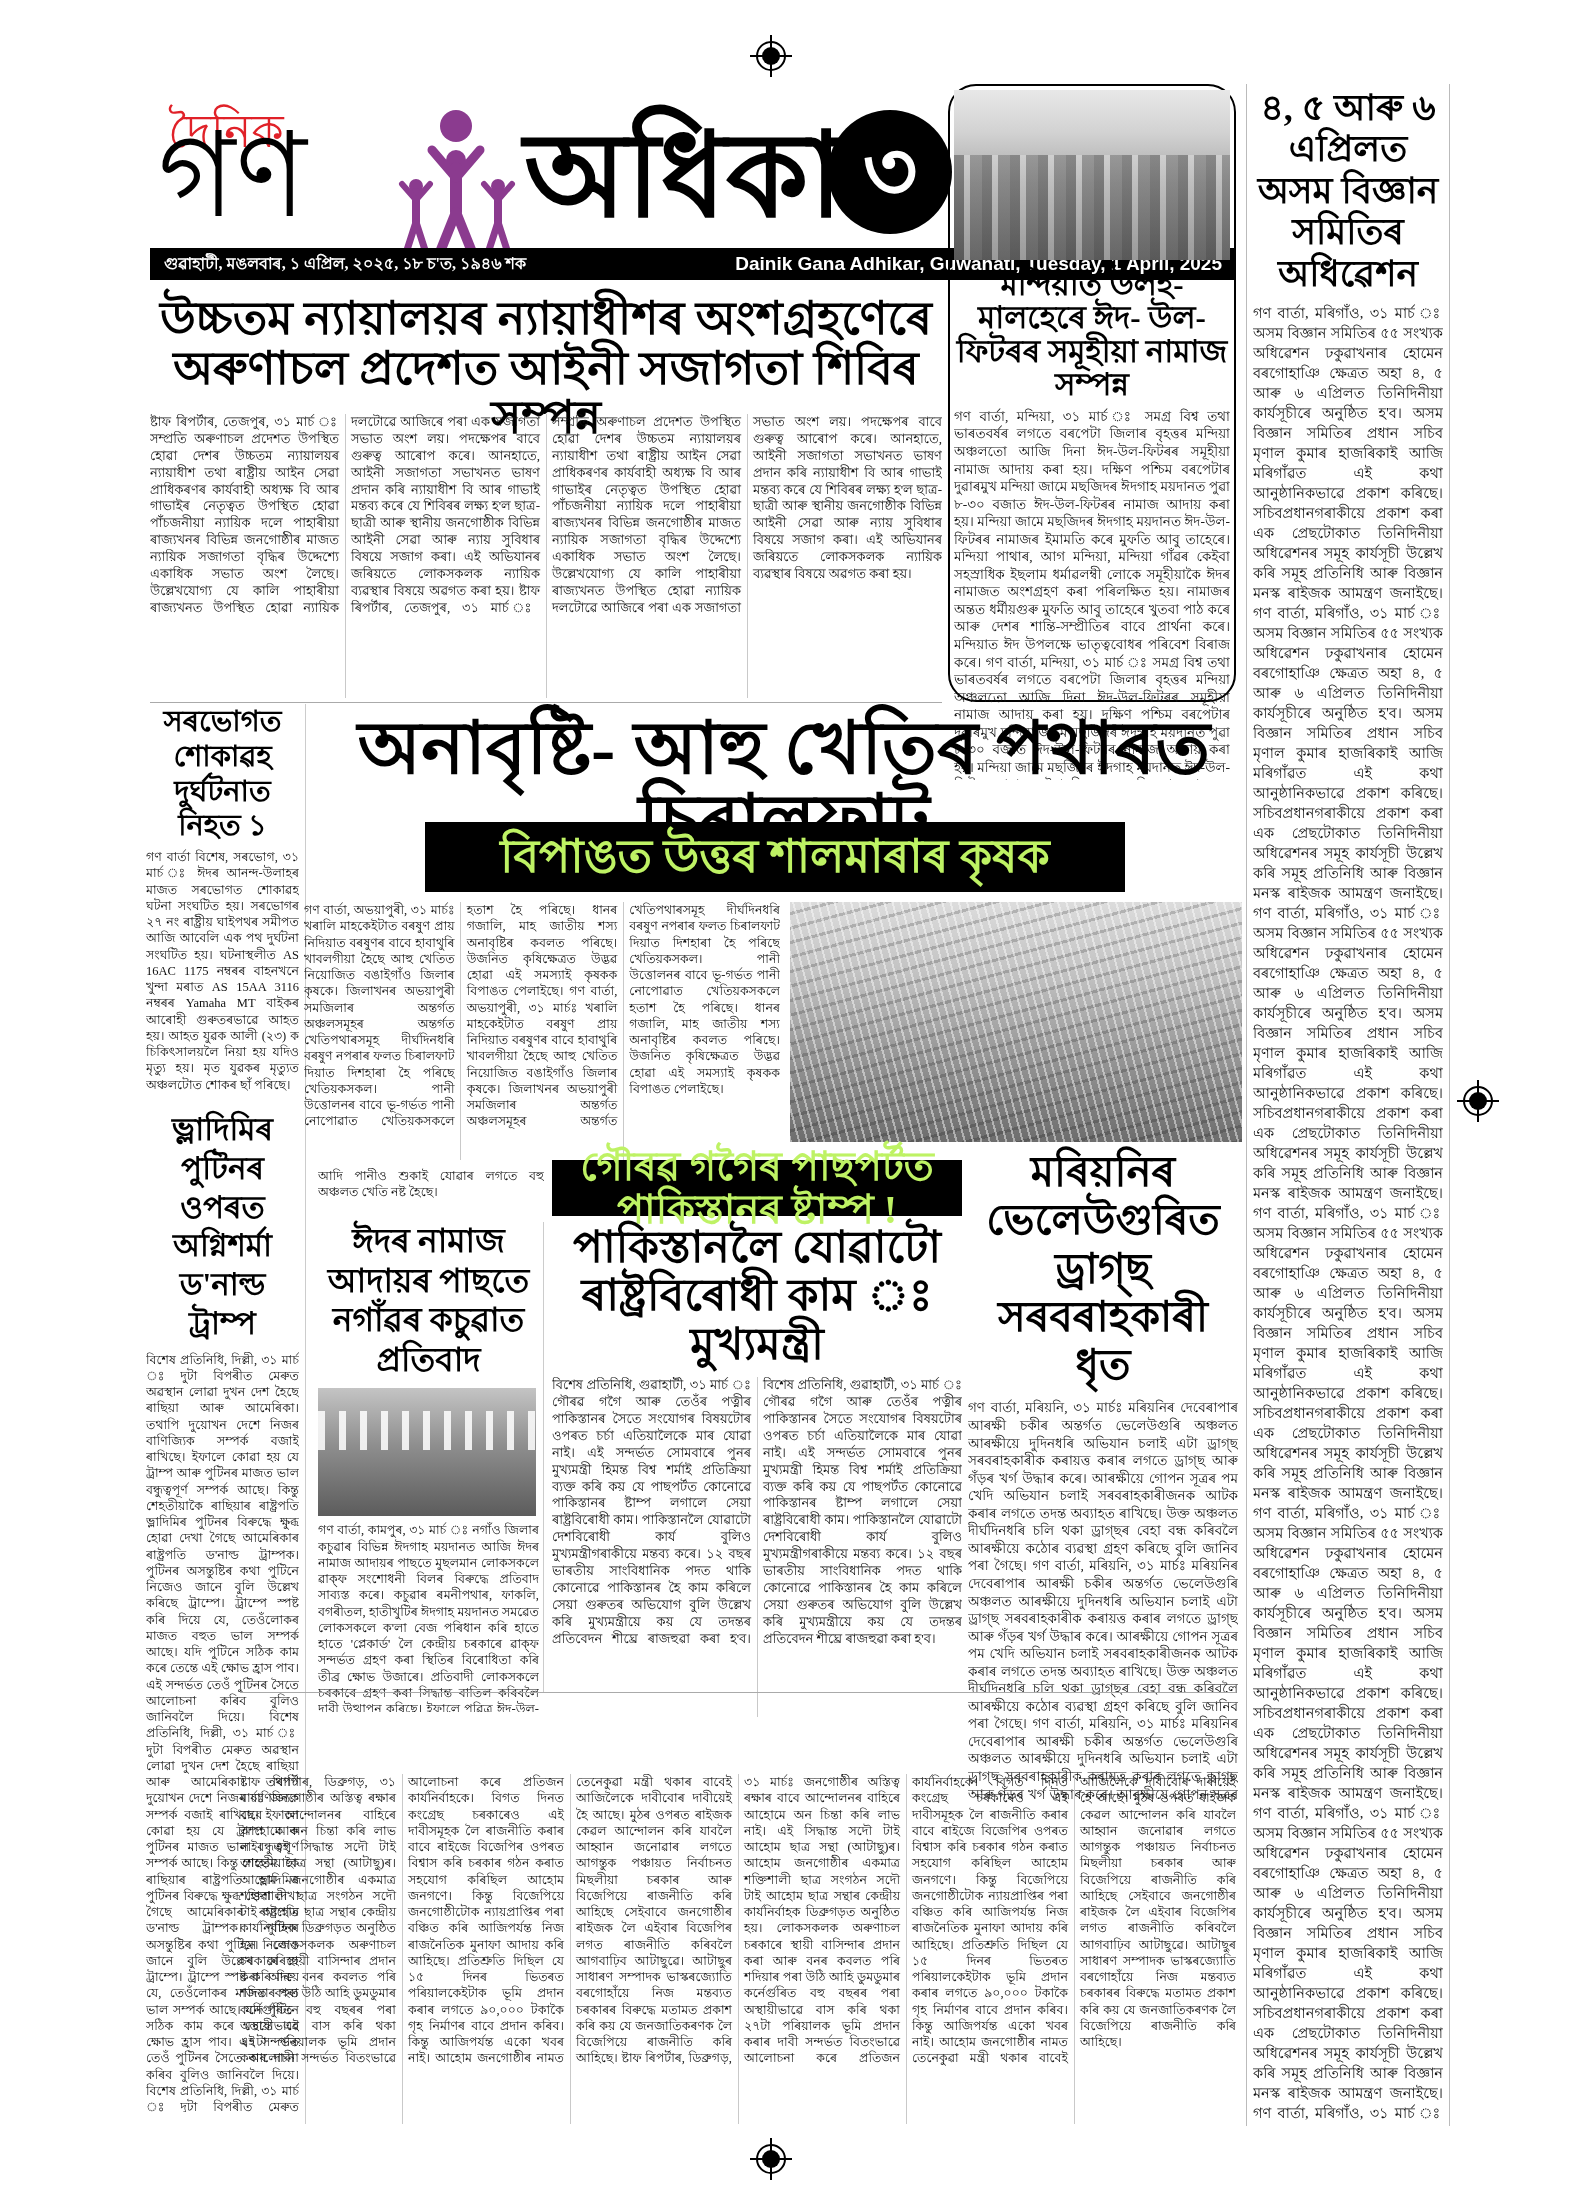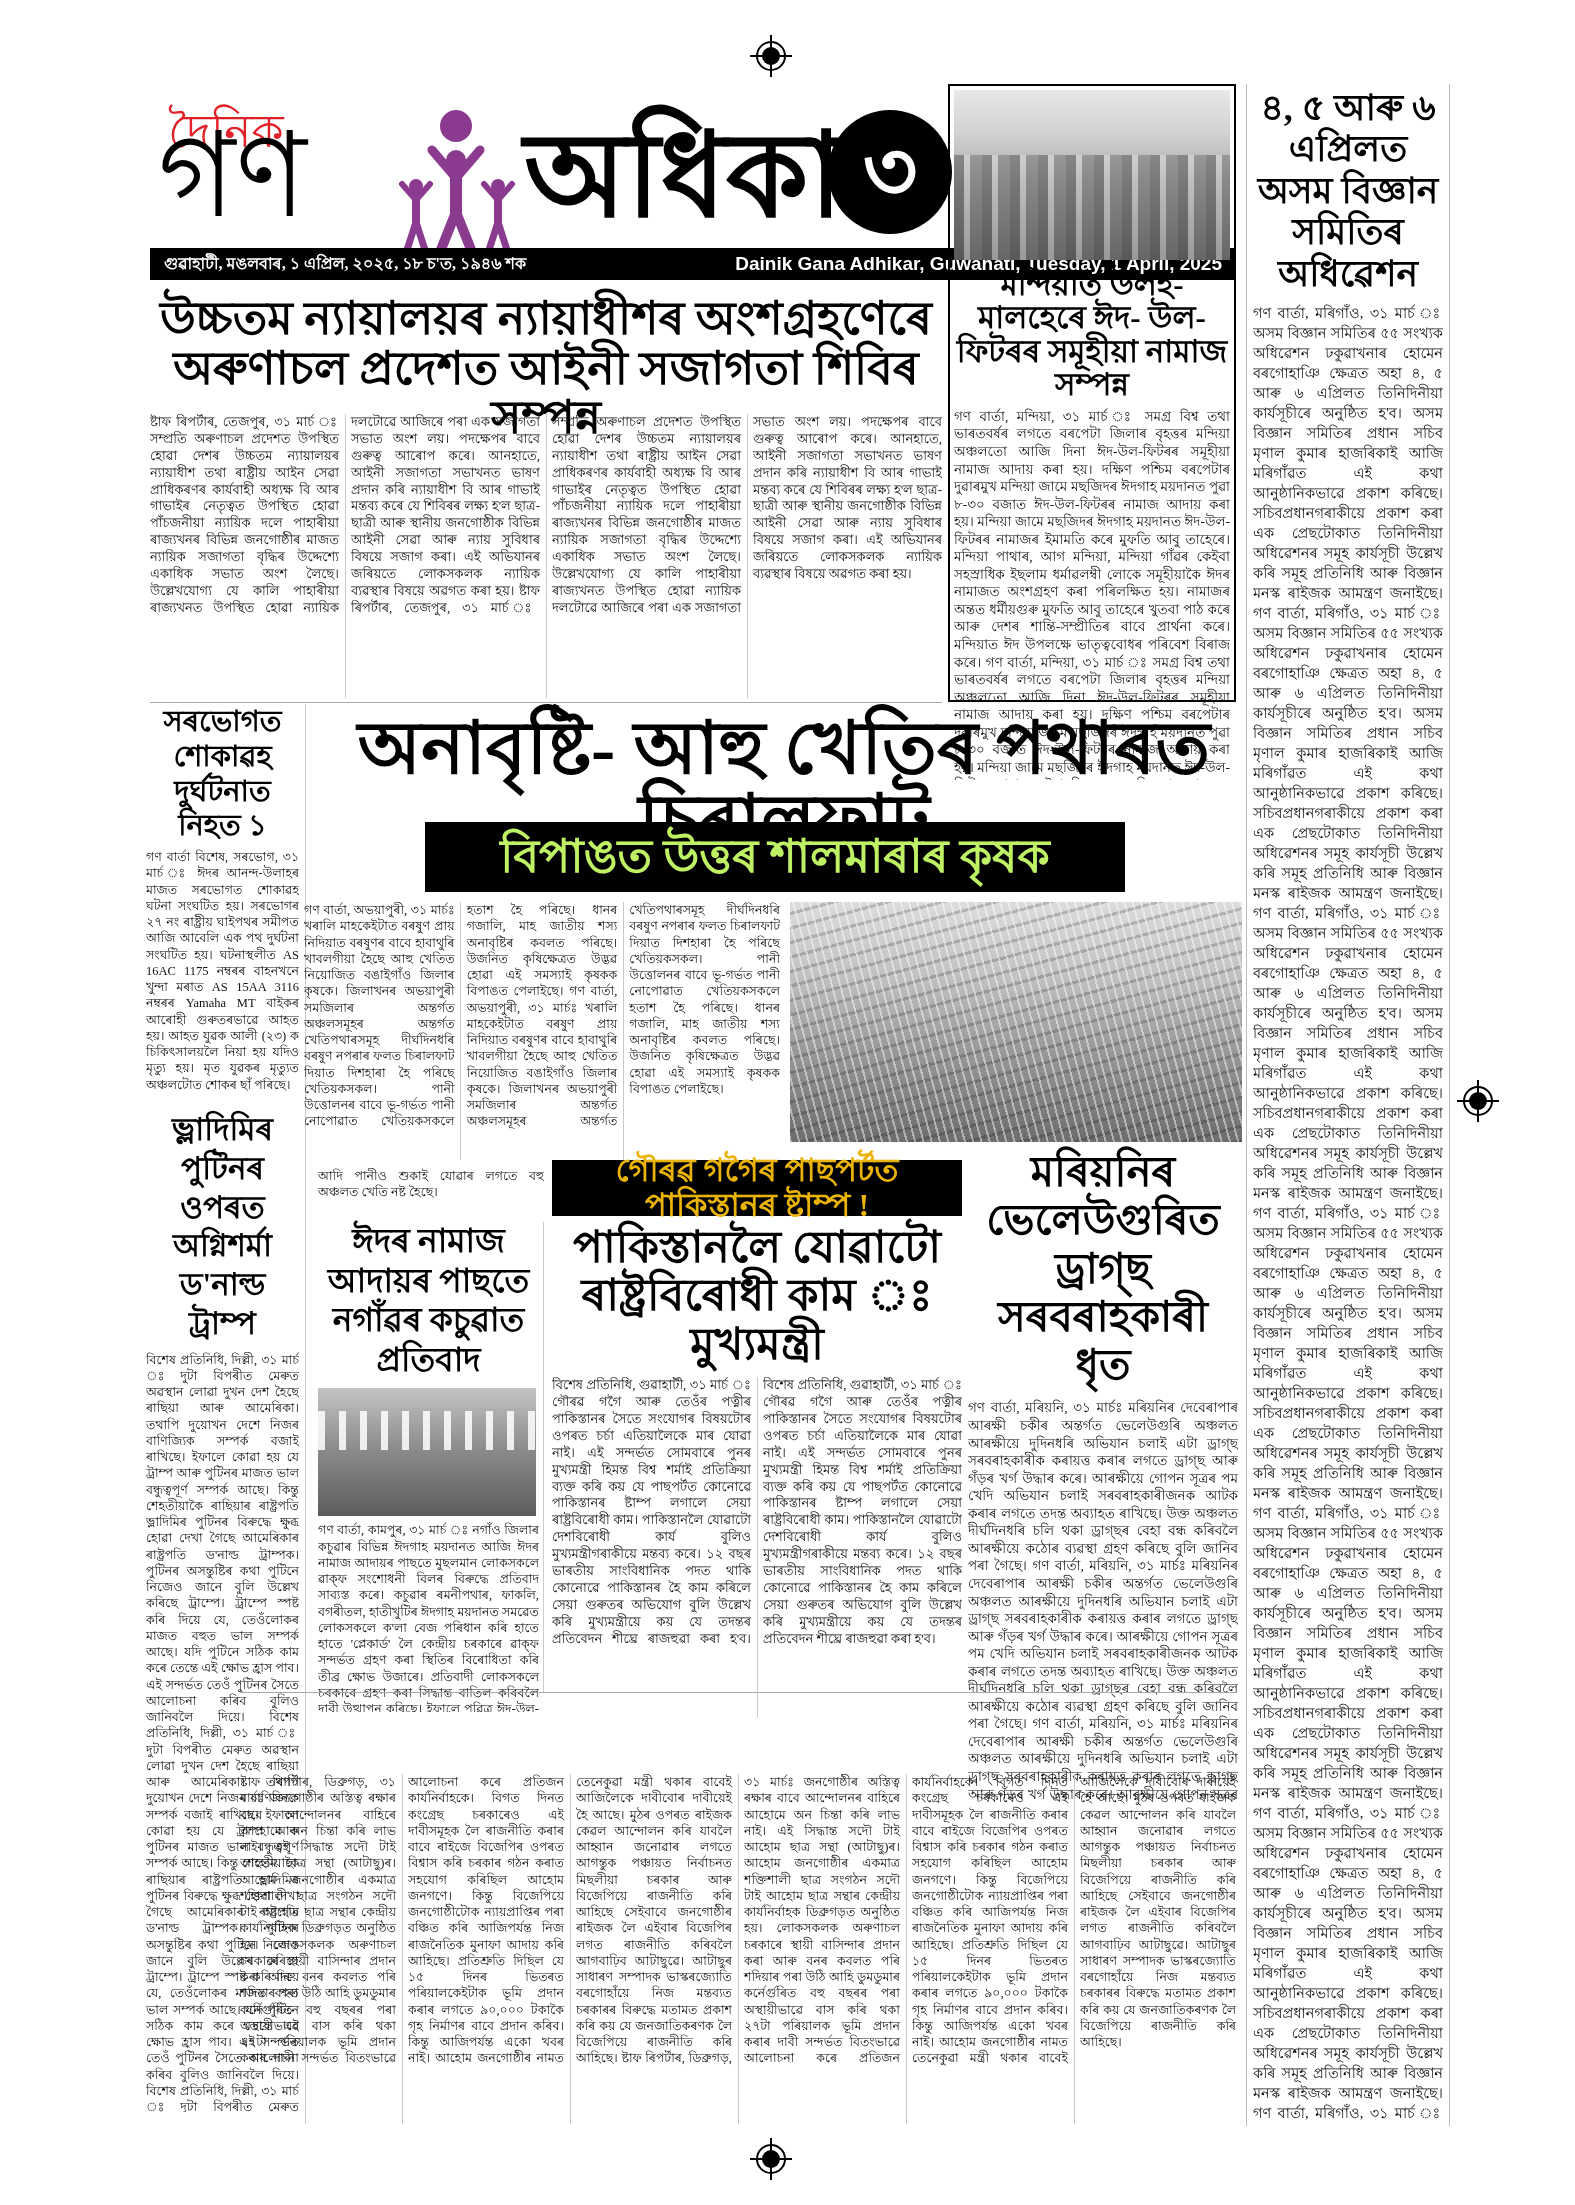--- a/index.html
+++ b/index.html
@@ -86,21 +86,21 @@
 
   <div class="abs revbar" style="left:150px;top:248px;width:1086px;height:32px;justify-content:space-between;padding:0 14px;box-sizing:border-box;">
     <span style="font-size:16px;font-weight:bold;">গুৱাহাটী, মঙলবাৰ, ১ এপ্ৰিল, ২০২৫, ১৮ চ'ত, ১৯৪৬ শক</span>
     <span class="engline" style="font-size:19px;font-weight:bold;">Dainik Gana Adhikar, Guwahati, Tuesday, 1 April, 2025</span>
   </div>
 
   <div class="abs hl" style="left:150px;top:294px;width:792px;font-size:46px;">উচ্চতম ন্যায়ালয়ৰ ন্যায়াধীশৰ অংশগ্ৰহণেৰে অৰুণাচল প্ৰদেশত আইনী সজাগতা শিবিৰ সম্পন্ন</div>
   <div class="abs body-txt colsep" style="left:150px;top:414px;width:792px;height:284px;column-count:4;">ষ্টাফ ৰিপৰ্টাৰ, তেজপুৰ, ৩১ মাৰ্চ ঃ সম্প্ৰতি অৰুণাচল প্ৰদেশত উপস্থিত হোৱা দেশৰ উচ্চতম ন্যায়ালয়ৰ ন্যায়াধীশ তথা ৰাষ্ট্ৰীয় আইন সেৱা প্ৰাধিকৰণৰ কাৰ্যবাহী অধ্যক্ষ বি আৰ গাভাইৰ নেতৃত্বত উপস্থিত হোৱা পাঁচজনীয়া ন্যায়িক দলে পাহাৰীয়া ৰাজ্যখনৰ বিভিন্ন জনগোষ্ঠীৰ মাজত ন্যায়িক সজাগতা বৃদ্ধিৰ উদ্দেশ্যে একাধিক সভাত অংশ লৈছে। উল্লেখযোগ্য যে কালি পাহাৰীয়া ৰাজ্যখনত উপস্থিত হোৱা ন্যায়িক দলটোৱে আজিৰে পৰা এক সজাগতা সভাত অংশ লয়। পদক্ষেপৰ বাবে গুৰুত্ব আৰোপ কৰে। আনহাতে, আইনী সজাগতা সভাখনত ভাষণ প্ৰদান কৰি ন্যায়াধীশ বি আৰ গাভাই মন্তব্য কৰে যে শিবিৰৰ লক্ষ্য হ'ল ছাত্ৰ-ছাত্ৰী আৰু স্থানীয় জনগোষ্ঠীক বিভিন্ন আইনী সেৱা আৰু ন্যায় সুবিধাৰ বিষয়ে সজাগ কৰা। এই অভিযানৰ জৰিয়তে লোকসকলক ন্যায়িক ব্যৱস্থাৰ বিষয়ে অৱগত কৰা হয়। ষ্টাফ ৰিপৰ্টাৰ, তেজপুৰ, ৩১ মাৰ্চ ঃ সম্প্ৰতি অৰুণাচল প্ৰদেশত উপস্থিত হোৱা দেশৰ উচ্চতম ন্যায়ালয়ৰ ন্যায়াধীশ তথা ৰাষ্ট্ৰীয় আইন সেৱা প্ৰাধিকৰণৰ কাৰ্যবাহী অধ্যক্ষ বি আৰ গাভাইৰ নেতৃত্বত উপস্থিত হোৱা পাঁচজনীয়া ন্যায়িক দলে পাহাৰীয়া ৰাজ্যখনৰ বিভিন্ন জনগোষ্ঠীৰ মাজত ন্যায়িক সজাগতা বৃদ্ধিৰ উদ্দেশ্যে একাধিক সভাত অংশ লৈছে। উল্লেখযোগ্য যে কালি পাহাৰীয়া ৰাজ্যখনত উপস্থিত হোৱা ন্যায়িক দলটোৱে আজিৰে পৰা এক সজাগতা সভাত অংশ লয়। পদক্ষেপৰ বাবে গুৰুত্ব আৰোপ কৰে। আনহাতে, আইনী সজাগতা সভাখনত ভাষণ প্ৰদান কৰি ন্যায়াধীশ বি আৰ গাভাই মন্তব্য কৰে যে শিবিৰৰ লক্ষ্য হ'ল ছাত্ৰ-ছাত্ৰী আৰু স্থানীয় জনগোষ্ঠীক বিভিন্ন আইনী সেৱা আৰু ন্যায় সুবিধাৰ বিষয়ে সজাগ কৰা। এই অভিযানৰ জৰিয়তে লোকসকলক ন্যায়িক ব্যৱস্থাৰ বিষয়ে অৱগত কৰা হয়।</div>
   <div class="abs rule-thin" style="left:150px;top:702px;width:792px;"></div>
 
-  <div class="abs box" style="left:948px;top:84px;width:288px;height:618px;box-sizing:border-box;padding:4px;">
+  <div class="abs box" style="left:948px;top:84px;width:288px;height:618px;box-sizing:border-box;padding:4px;border-radius:28px;">
     <div class="photo photo-eid" style="width:276px;height:170px;"></div>
     <div class="hl" style="font-size:31px;margin:8px 0 6px 0;">মন্দিয়াত উলহ-মালহেৰে ঈদ- উল- ফিটৰৰ সমূহীয়া নামাজ সম্পন্ন</div>
     <div class="body-txt" style="height:372px;font-size:13.5px;">গণ বাৰ্তা, মন্দিয়া, ৩১ মাৰ্চ ঃ সমগ্ৰ বিশ্ব তথা ভাৰতবৰ্ষৰ লগতে বৰপেটা জিলাৰ বৃহত্তৰ মন্দিয়া অঞ্চলতো আজি দিনা ঈদ-উল-ফিটৰৰ সমূহীয়া নামাজ আদায় কৰা হয়। দক্ষিণ পশ্চিম বৰপেটাৰ দুৱাৰমুখ মন্দিয়া জামে মছজিদৰ ঈদগাহ ময়দানত পুৱা ৮-৩০ বজাত ঈদ-উল-ফিটৰৰ নামাজ আদায় কৰা হয়। মন্দিয়া জামে মছজিদৰ ঈদগাহ ময়দানত ঈদ-উল-ফিটৰৰ নামাজৰ ইমামতি কৰে মুফতি আবু তাহেৰে। মন্দিয়া পাথাৰ, আগ মন্দিয়া, মন্দিয়া গাঁৱৰ কেইবা সহস্ৰাধিক ইছলাম ধৰ্মাৱলম্বী লোকে সমূহীয়াকৈ ঈদৰ নামাজত অংশগ্ৰহণ কৰা পৰিলক্ষিত হয়। নামাজৰ অন্তত ধৰ্মীয়গুৰু মুফতি আবু তাহেৰে খুতবা পাঠ কৰে আৰু দেশৰ শান্তি-সম্প্ৰীতিৰ বাবে প্ৰাৰ্থনা কৰে। মন্দিয়াত ঈদ উপলক্ষে ভাতৃত্ববোধৰ পৰিবেশ বিৰাজ কৰে। গণ বাৰ্তা, মন্দিয়া, ৩১ মাৰ্চ ঃ সমগ্ৰ বিশ্ব তথা ভাৰতবৰ্ষৰ লগতে বৰপেটা জিলাৰ বৃহত্তৰ মন্দিয়া অঞ্চলতো আজি দিনা ঈদ-উল-ফিটৰৰ সমূহীয়া নামাজ আদায় কৰা হয়। দক্ষিণ পশ্চিম বৰপেটাৰ দুৱাৰমুখ মন্দিয়া জামে মছজিদৰ ঈদগাহ ময়দানত পুৱা ৮-৩০ বজাত ঈদ-উল-ফিটৰৰ নামাজ আদায় কৰা হয়। মন্দিয়া জামে মছজিদৰ ঈদগাহ ময়দানত ঈদ-উল-ফিটৰৰ নামাজৰ ইমামতি কৰে মুফতি আবু তাহেৰে। মন্দিয়া পাথাৰ, আগ মন্দিয়া, মন্দিয়া গাঁৱৰ কেইবা সহস্ৰাধিক ইছলাম ধৰ্মাৱলম্বী লোকে সমূহীয়াকৈ ঈদৰ নামাজত অংশগ্ৰহণ কৰা পৰিলক্ষিত হয়। নামাজৰ অন্তত ধৰ্মীয়গুৰু মুফতি আবু তাহেৰে খুতবা পাঠ কৰে আৰু দেশৰ শান্তি-সম্প্ৰীতিৰ বাবে প্ৰাৰ্থনা কৰে। মন্দিয়াত ঈদ উপলক্ষে ভাতৃত্ববোধৰ পৰিবেশ বিৰাজ কৰে।</div>
   </div>
 
   <div class="abs sideborder" style="left:1246px;top:84px;width:204px;height:2042px;box-sizing:border-box;padding:4px 6px;">
     <div class="hl" style="font-size:36px;line-height:1.15;margin-bottom:8px;">৪, ৫ আৰু ৬ এপ্ৰিলত অসম বিজ্ঞান সমিতিৰ অধিৱেশন</div>
     <div class="body-txt" style="font-size:14.5px;line-height:1.38;height:1820px;">গণ বাৰ্তা, মৰিগাঁও, ৩১ মাৰ্চ ঃ অসম বিজ্ঞান সমিতিৰ ৫৫ সংখ্যক অধিৱেশন ঢকুৱাখনাৰ হোমেন বৰগোহাঞি ক্ষেত্ৰত অহা ৪, ৫ আৰু ৬ এপ্ৰিলত তিনিদিনীয়া কাৰ্যসূচীৰে অনুষ্ঠিত হ'ব। অসম বিজ্ঞান সমিতিৰ প্ৰধান সচিব মৃণাল কুমাৰ হাজৰিকাই আজি মৰিগাঁৱত এই কথা আনুষ্ঠানিকভাৱে প্ৰকাশ কৰিছে। সচিবপ্ৰধানগৰাকীয়ে প্ৰকাশ কৰা এক প্ৰেছটোকাত তিনিদিনীয়া অধিৱেশনৰ সমূহ কাৰ্যসূচী উল্লেখ কৰি সমূহ প্ৰতিনিধি আৰু বিজ্ঞান মনস্ক ৰাইজক আমন্ত্ৰণ জনাইছে। গণ বাৰ্তা, মৰিগাঁও, ৩১ মাৰ্চ ঃ অসম বিজ্ঞান সমিতিৰ ৫৫ সংখ্যক অধিৱেশন ঢকুৱাখনাৰ হোমেন বৰগোহাঞি ক্ষেত্ৰত অহা ৪, ৫ আৰু ৬ এপ্ৰিলত তিনিদিনীয়া কাৰ্যসূচীৰে অনুষ্ঠিত হ'ব। অসম বিজ্ঞান সমিতিৰ প্ৰধান সচিব মৃণাল কুমাৰ হাজৰিকাই আজি মৰিগাঁৱত এই কথা আনুষ্ঠানিকভাৱে প্ৰকাশ কৰিছে। সচিবপ্ৰধানগৰাকীয়ে প্ৰকাশ কৰা এক প্ৰেছটোকাত তিনিদিনীয়া অধিৱেশনৰ সমূহ কাৰ্যসূচী উল্লেখ কৰি সমূহ প্ৰতিনিধি আৰু বিজ্ঞান মনস্ক ৰাইজক আমন্ত্ৰণ জনাইছে। গণ বাৰ্তা, মৰিগাঁও, ৩১ মাৰ্চ ঃ অসম বিজ্ঞান সমিতিৰ ৫৫ সংখ্যক অধিৱেশন ঢকুৱাখনাৰ হোমেন বৰগোহাঞি ক্ষেত্ৰত অহা ৪, ৫ আৰু ৬ এপ্ৰিলত তিনিদিনীয়া কাৰ্যসূচীৰে অনুষ্ঠিত হ'ব। অসম বিজ্ঞান সমিতিৰ প্ৰধান সচিব মৃণাল কুমাৰ হাজৰিকাই আজি মৰিগাঁৱত এই কথা আনুষ্ঠানিকভাৱে প্ৰকাশ কৰিছে। সচিবপ্ৰধানগৰাকীয়ে প্ৰকাশ কৰা এক প্ৰেছটোকাত তিনিদিনীয়া অধিৱেশনৰ সমূহ কাৰ্যসূচী উল্লেখ কৰি সমূহ প্ৰতিনিধি আৰু বিজ্ঞান মনস্ক ৰাইজক আমন্ত্ৰণ জনাইছে। গণ বাৰ্তা, মৰিগাঁও, ৩১ মাৰ্চ ঃ অসম বিজ্ঞান সমিতিৰ ৫৫ সংখ্যক অধিৱেশন ঢকুৱাখনাৰ হোমেন বৰগোহাঞি ক্ষেত্ৰত অহা ৪, ৫ আৰু ৬ এপ্ৰিলত তিনিদিনীয়া কাৰ্যসূচীৰে অনুষ্ঠিত হ'ব। অসম বিজ্ঞান সমিতিৰ প্ৰধান সচিব মৃণাল কুমাৰ হাজৰিকাই আজি মৰিগাঁৱত এই কথা আনুষ্ঠানিকভাৱে প্ৰকাশ কৰিছে। সচিবপ্ৰধানগৰাকীয়ে প্ৰকাশ কৰা এক প্ৰেছটোকাত তিনিদিনীয়া অধিৱেশনৰ সমূহ কাৰ্যসূচী উল্লেখ কৰি সমূহ প্ৰতিনিধি আৰু বিজ্ঞান মনস্ক ৰাইজক আমন্ত্ৰণ জনাইছে। গণ বাৰ্তা, মৰিগাঁও, ৩১ মাৰ্চ ঃ অসম বিজ্ঞান সমিতিৰ ৫৫ সংখ্যক অধিৱেশন ঢকুৱাখনাৰ হোমেন বৰগোহাঞি ক্ষেত্ৰত অহা ৪, ৫ আৰু ৬ এপ্ৰিলত তিনিদিনীয়া কাৰ্যসূচীৰে অনুষ্ঠিত হ'ব। অসম বিজ্ঞান সমিতিৰ প্ৰধান সচিব মৃণাল কুমাৰ হাজৰিকাই আজি মৰিগাঁৱত এই কথা আনুষ্ঠানিকভাৱে প্ৰকাশ কৰিছে। সচিবপ্ৰধানগৰাকীয়ে প্ৰকাশ কৰা এক প্ৰেছটোকাত তিনিদিনীয়া অধিৱেশনৰ সমূহ কাৰ্যসূচী উল্লেখ কৰি সমূহ প্ৰতিনিধি আৰু বিজ্ঞান মনস্ক ৰাইজক আমন্ত্ৰণ জনাইছে। গণ বাৰ্তা, মৰিগাঁও, ৩১ মাৰ্চ ঃ অসম বিজ্ঞান সমিতিৰ ৫৫ সংখ্যক অধিৱেশন ঢকুৱাখনাৰ হোমেন বৰগোহাঞি ক্ষেত্ৰত অহা ৪, ৫ আৰু ৬ এপ্ৰিলত তিনিদিনীয়া কাৰ্যসূচীৰে অনুষ্ঠিত হ'ব। অসম বিজ্ঞান সমিতিৰ প্ৰধান সচিব মৃণাল কুমাৰ হাজৰিকাই আজি মৰিগাঁৱত এই কথা আনুষ্ঠানিকভাৱে প্ৰকাশ কৰিছে। সচিবপ্ৰধানগৰাকীয়ে প্ৰকাশ কৰা এক প্ৰেছটোকাত তিনিদিনীয়া অধিৱেশনৰ সমূহ কাৰ্যসূচী উল্লেখ কৰি সমূহ প্ৰতিনিধি আৰু বিজ্ঞান মনস্ক ৰাইজক আমন্ত্ৰণ জনাইছে। গণ বাৰ্তা, মৰিগাঁও, ৩১ মাৰ্চ ঃ অসম বিজ্ঞান সমিতিৰ ৫৫ সংখ্যক অধিৱেশন ঢকুৱাখনাৰ হোমেন বৰগোহাঞি ক্ষেত্ৰত অহা ৪, ৫ আৰু ৬ এপ্ৰিলত তিনিদিনীয়া কাৰ্যসূচীৰে অনুষ্ঠিত হ'ব। অসম বিজ্ঞান সমিতিৰ প্ৰধান সচিব মৃণাল কুমাৰ হাজৰিকাই আজি মৰিগাঁৱত এই কথা আনুষ্ঠানিকভাৱে প্ৰকাশ কৰিছে। সচিবপ্ৰধানগৰাকীয়ে প্ৰকাশ কৰা এক প্ৰেছটোকাত তিনিদিনীয়া অধিৱেশনৰ সমূহ কাৰ্যসূচী উল্লেখ কৰি সমূহ প্ৰতিনিধি আৰু বিজ্ঞান মনস্ক ৰাইজক আমন্ত্ৰণ জনাইছে। গণ বাৰ্তা, মৰিগাঁও, ৩১ মাৰ্চ ঃ অসম বিজ্ঞান সমিতিৰ ৫৫ সংখ্যক অধিৱেশন ঢকুৱাখনাৰ হোমেন বৰগোহাঞি ক্ষেত্ৰত অহা ৪, ৫ আৰু ৬ এপ্ৰিলত তিনিদিনীয়া কাৰ্যসূচীৰে অনুষ্ঠিত হ'ব। অসম বিজ্ঞান সমিতিৰ প্ৰধান সচিব মৃণাল কুমাৰ হাজৰিকাই আজি মৰিগাঁৱত এই কথা আনুষ্ঠানিকভাৱে প্ৰকাশ কৰিছে। সচিবপ্ৰধানগৰাকীয়ে প্ৰকাশ কৰা এক প্ৰেছটোকাত তিনিদিনীয়া অধিৱেশনৰ সমূহ কাৰ্যসূচী উল্লেখ কৰি সমূহ প্ৰতিনিধি আৰু বিজ্ঞান মনস্ক ৰাইজক আমন্ত্ৰণ জনাইছে। গণ বাৰ্তা, মৰিগাঁও, ৩১ মাৰ্চ ঃ অসম বিজ্ঞান সমিতিৰ ৫৫ সংখ্যক অধিৱেশন ঢকুৱাখনাৰ হোমেন বৰগোহাঞি ক্ষেত্ৰত অহা ৪, ৫ আৰু ৬ এপ্ৰিলত তিনিদিনীয়া কাৰ্যসূচীৰে অনুষ্ঠিত হ'ব। অসম বিজ্ঞান সমিতিৰ প্ৰধান সচিব মৃণাল কুমাৰ হাজৰিকাই আজি মৰিগাঁৱত এই কথা আনুষ্ঠানিকভাৱে প্ৰকাশ কৰিছে। সচিবপ্ৰধানগৰাকীয়ে প্ৰকাশ কৰা এক প্ৰেছটোকাত তিনিদিনীয়া অধিৱেশনৰ সমূহ কাৰ্যসূচী উল্লেখ কৰি সমূহ প্ৰতিনিধি আৰু বিজ্ঞান মনস্ক ৰাইজক আমন্ত্ৰণ জনাইছে। গণ বাৰ্তা, মৰিগাঁও, ৩১ মাৰ্চ ঃ অসম বিজ্ঞান সমিতিৰ ৫৫ সংখ্যক অধিৱেশন ঢকুৱাখনাৰ হোমেন বৰগোহাঞি ক্ষেত্ৰত অহা ৪, ৫ আৰু ৬ এপ্ৰিলত তিনিদিনীয়া কাৰ্যসূচীৰে অনুষ্ঠিত হ'ব। অসম বিজ্ঞান সমিতিৰ প্ৰধান সচিব মৃণাল কুমাৰ হাজৰিকাই আজি মৰিগাঁৱত এই কথা আনুষ্ঠানিকভাৱে প্ৰকাশ কৰিছে। সচিবপ্ৰধানগৰাকীয়ে প্ৰকাশ কৰা এক প্ৰেছটোকাত তিনিদিনীয়া অধিৱেশনৰ সমূহ কাৰ্যসূচী উল্লেখ কৰি সমূহ প্ৰতিনিধি আৰু বিজ্ঞান মনস্ক ৰাইজক আমন্ত্ৰণ জনাইছে।</div>
   </div>
 
@@ -120,21 +120,21 @@
   <div class="abs body-txt" style="left:318px;top:1168px;width:226px;height:50px;font-size:12.5px;font-family:Liberation Serif, serif;">আদি পানীও শুকাই যোৱাৰ লগতে বহু অঞ্চলত খেতি নষ্ট হৈছে।</div>
 
   <div class="abs" style="left:318px;top:1222px;width:226px;height:470px;border-right:1px solid #ccc;padding-right:4px;box-sizing:border-box;">
     <div class="hl" style="font-size:33px;line-height:1.2;">ঈদৰ নামাজ আদায়ৰ পাছতে নগাঁৱৰ কচুৱাত প্ৰতিবাদ</div>
     <div class="photo photo-protest" style="width:218px;height:128px;margin-top:8px;"></div>
     <div class="body-txt" style="font-size:12.5px;height:190px;margin-top:6px;">গণ বাৰ্তা, কামপুৰ, ৩১ মাৰ্চ ঃ নগাঁও জিলাৰ কচুৱাৰ বিভিন্ন ঈদগাহ ময়দানত আজি ঈদৰ নামাজ আদায়ৰ পাছতে মুছলমান লোকসকলে ৱাক্‌ফ সংশোধনী বিলৰ বিৰুদ্ধে প্ৰতিবাদ সাব্যস্ত কৰে। কচুৱাৰ ৰমনীপথাৰ, ফাকলি, বগৰীতল, হাতীখুটিৰ ঈদগাহ ময়দানত সমৱেত লোকসকলে ক'লা বেজ পৰিধান কৰি হাতে হাতে 'প্লেকাৰ্ড' লৈ কেন্দ্ৰীয় চৰকাৰে ৱাক্‌ফ সন্দৰ্ভত গ্ৰহণ কৰা স্থিতিৰ বিৰোধিতা কৰি তীব্ৰ ক্ষোভ উজাৰে। প্ৰতিবাদী লোকসকলে চৰকাৰে গ্ৰহণ কৰা সিদ্ধান্ত বাতিল কৰিবলৈ দাবী উত্থাপন কৰিছে। ইফালে পৱিত্ৰ ঈদ-উল-ফিটৰৰ নামাজ আদায় কৰা হয়। গণ বাৰ্তা, কামপুৰ, ৩১ মাৰ্চ ঃ নগাঁও জিলাৰ কচুৱাৰ বিভিন্ন ঈদগাহ ময়দানত আজি ঈদৰ নামাজ আদায়ৰ পাছতে মুছলমান লোকসকলে ৱাক্‌ফ সংশোধনী বিলৰ বিৰুদ্ধে প্ৰতিবাদ সাব্যস্ত কৰে। কচুৱাৰ ৰমনীপথাৰ, ফাকলি, বগৰীতল, হাতীখুটিৰ ঈদগাহ ময়দানত সমৱেত লোকসকলে ক'লা বেজ পৰিধান কৰি হাতে হাতে 'প্লেকাৰ্ড' লৈ কেন্দ্ৰীয় চৰকাৰে ৱাক্‌ফ সন্দৰ্ভত গ্ৰহণ কৰা স্থিতিৰ বিৰোধিতা কৰি তীব্ৰ ক্ষোভ উজাৰে। প্ৰতিবাদী লোকসকলে চৰকাৰে গ্ৰহণ কৰা সিদ্ধান্ত বাতিল কৰিবলৈ দাবী উত্থাপন কৰিছে। ইফালে পৱিত্ৰ ঈদ-উল-ফিটৰৰ নামাজ আদায় কৰা হয়।</div>
   </div>
 
   <div class="abs" style="left:552px;top:1160px;width:410px;height:532px;">
     <div class="revbar" style="width:100%;height:56px;">
-      <span class="hl" style="font-size:32px;color:#eab308;">গৌৰৱ গগৈৰ পাছপৰ্টত পাকিস্তানৰ ষ্টাম্প !</span>
+      <span class="hl" style="font-size:40px;color:#bef264;">গৌৰৱ গগৈৰ পাছপৰ্টত পাকিস্তানৰ ষ্টাম্প !</span>
     </div>
     <div class="hl" style="font-size:44px;line-height:1.1;margin-top:8px;">পাকিস্তানলৈ যোৱাটো ৰাষ্ট্ৰবিৰোধী কাম ঃ মুখ্যমন্ত্ৰী</div>
     <div class="body-txt colsep" style="column-count:2;font-size:13px;height:340px;margin-top:8px;">বিশেষ প্ৰতিনিধি, গুৱাহাটী, ৩১ মাৰ্চ ঃ গৌৰৱ গগৈ আৰু তেওঁৰ পত্নীৰ পাকিস্তানৰ সৈতে সংযোগৰ বিষয়টোৰ ওপৰত চৰ্চা এতিয়ালৈকে মাৰ যোৱা নাই। এই সন্দৰ্ভত সোমবাৰে পুনৰ মুখ্যমন্ত্ৰী হিমন্ত বিশ্ব শৰ্মাই প্ৰতিক্ৰিয়া ব্যক্ত কৰি কয় যে পাছপৰ্টত কোনোৱে পাকিস্তানৰ ষ্টাম্প লগালে সেয়া ৰাষ্ট্ৰবিৰোধী কাম। পাকিস্তানলৈ যোৱাটো দেশবিৰোধী কাৰ্য বুলিও মুখ্যমন্ত্ৰীগৰাকীয়ে মন্তব্য কৰে। ১২ বছৰ ভাৰতীয় সাংবিধানিক পদত থাকি কোনোৱে পাকিস্তানৰ হৈ কাম কৰিলে সেয়া গুৰুতৰ অভিযোগ বুলি উল্লেখ কৰি মুখ্যমন্ত্ৰীয়ে কয় যে তদন্তৰ প্ৰতিবেদন শীঘ্ৰে ৰাজহুৱা কৰা হ'ব। বিশেষ প্ৰতিনিধি, গুৱাহাটী, ৩১ মাৰ্চ ঃ গৌৰৱ গগৈ আৰু তেওঁৰ পত্নীৰ পাকিস্তানৰ সৈতে সংযোগৰ বিষয়টোৰ ওপৰত চৰ্চা এতিয়ালৈকে মাৰ যোৱা নাই। এই সন্দৰ্ভত সোমবাৰে পুনৰ মুখ্যমন্ত্ৰী হিমন্ত বিশ্ব শৰ্মাই প্ৰতিক্ৰিয়া ব্যক্ত কৰি কয় যে পাছপৰ্টত কোনোৱে পাকিস্তানৰ ষ্টাম্প লগালে সেয়া ৰাষ্ট্ৰবিৰোধী কাম। পাকিস্তানলৈ যোৱাটো দেশবিৰোধী কাৰ্য বুলিও মুখ্যমন্ত্ৰীগৰাকীয়ে মন্তব্য কৰে। ১২ বছৰ ভাৰতীয় সাংবিধানিক পদত থাকি কোনোৱে পাকিস্তানৰ হৈ কাম কৰিলে সেয়া গুৰুতৰ অভিযোগ বুলি উল্লেখ কৰি মুখ্যমন্ত্ৰীয়ে কয় যে তদন্তৰ প্ৰতিবেদন শীঘ্ৰে ৰাজহুৱা কৰা হ'ব।</div>
   </div>
 
   <div class="abs" style="left:968px;top:1148px;width:270px;height:544px;">
     <div class="hl" style="font-size:42px;line-height:1.15;">মৰিয়নিৰ ভেলেউগুৰিত ড্ৰাগ্‌ছ সৰবৰাহকাৰী ধৃত</div>
     <div class="body-txt" style="font-size:13.5px;height:400px;margin-top:10px;">গণ বাৰ্তা, মৰিয়নি, ৩১ মাৰ্চঃ মৰিয়নিৰ দেবেৰাপাৰ আৰক্ষী চকীৰ অন্তৰ্গত ভেলেউগুৰি অঞ্চলত আৰক্ষীয়ে দুদিনধৰি অভিযান চলাই এটা ড্ৰাগ্‌ছ সৰবৰাহকাৰীক কৰায়ত্ত কৰাৰ লগতে ড্ৰাগ্‌ছ আৰু গঁড়ৰ খৰ্গ উদ্ধাৰ কৰে। আৰক্ষীয়ে গোপন সূত্ৰৰ পম খেদি অভিযান চলাই সৰবৰাহকাৰীজনক আটক কৰাৰ লগতে তদন্ত অব্যাহত ৰাখিছে। উক্ত অঞ্চলত দীৰ্ঘদিনধৰি চলি থকা ড্ৰাগ্‌ছৰ বেহা বন্ধ কৰিবলৈ আৰক্ষীয়ে কঠোৰ ব্যৱস্থা গ্ৰহণ কৰিছে বুলি জানিব পৰা গৈছে। গণ বাৰ্তা, মৰিয়নি, ৩১ মাৰ্চঃ মৰিয়নিৰ দেবেৰাপাৰ আৰক্ষী চকীৰ অন্তৰ্গত ভেলেউগুৰি অঞ্চলত আৰক্ষীয়ে দুদিনধৰি অভিযান চলাই এটা ড্ৰাগ্‌ছ সৰবৰাহকাৰীক কৰায়ত্ত কৰাৰ লগতে ড্ৰাগ্‌ছ আৰু গঁড়ৰ খৰ্গ উদ্ধাৰ কৰে। আৰক্ষীয়ে গোপন সূত্ৰৰ পম খেদি অভিযান চলাই সৰবৰাহকাৰীজনক আটক কৰাৰ লগতে তদন্ত অব্যাহত ৰাখিছে। উক্ত অঞ্চলত দীৰ্ঘদিনধৰি চলি থকা ড্ৰাগ্‌ছৰ বেহা বন্ধ কৰিবলৈ আৰক্ষীয়ে কঠোৰ ব্যৱস্থা গ্ৰহণ কৰিছে বুলি জানিব পৰা গৈছে। গণ বাৰ্তা, মৰিয়নি, ৩১ মাৰ্চঃ মৰিয়নিৰ দেবেৰাপাৰ আৰক্ষী চকীৰ অন্তৰ্গত ভেলেউগুৰি অঞ্চলত আৰক্ষীয়ে দুদিনধৰি অভিযান চলাই এটা ড্ৰাগ্‌ছ সৰবৰাহকাৰীক কৰায়ত্ত কৰাৰ লগতে ড্ৰাগ্‌ছ আৰু গঁড়ৰ খৰ্গ উদ্ধাৰ কৰে। আৰক্ষীয়ে গোপন সূত্ৰৰ পম খেদি অভিযান চলাই সৰবৰাহকাৰীজনক আটক কৰাৰ লগতে তদন্ত অব্যাহত ৰাখিছে। উক্ত অঞ্চলত দীৰ্ঘদিনধৰি চলি থকা ড্ৰাগ্‌ছৰ বেহা বন্ধ কৰিবলৈ আৰক্ষীয়ে কঠোৰ ব্যৱস্থা গ্ৰহণ কৰিছে বুলি জানিব পৰা গৈছে।</div>
   </div>
 

